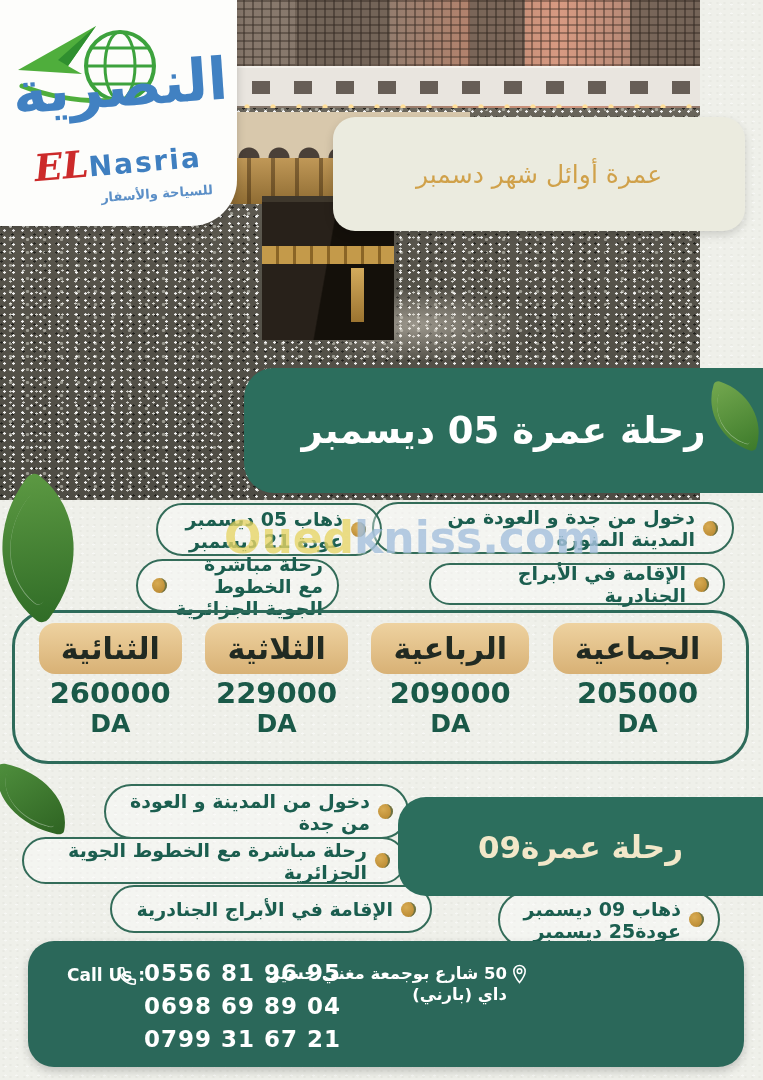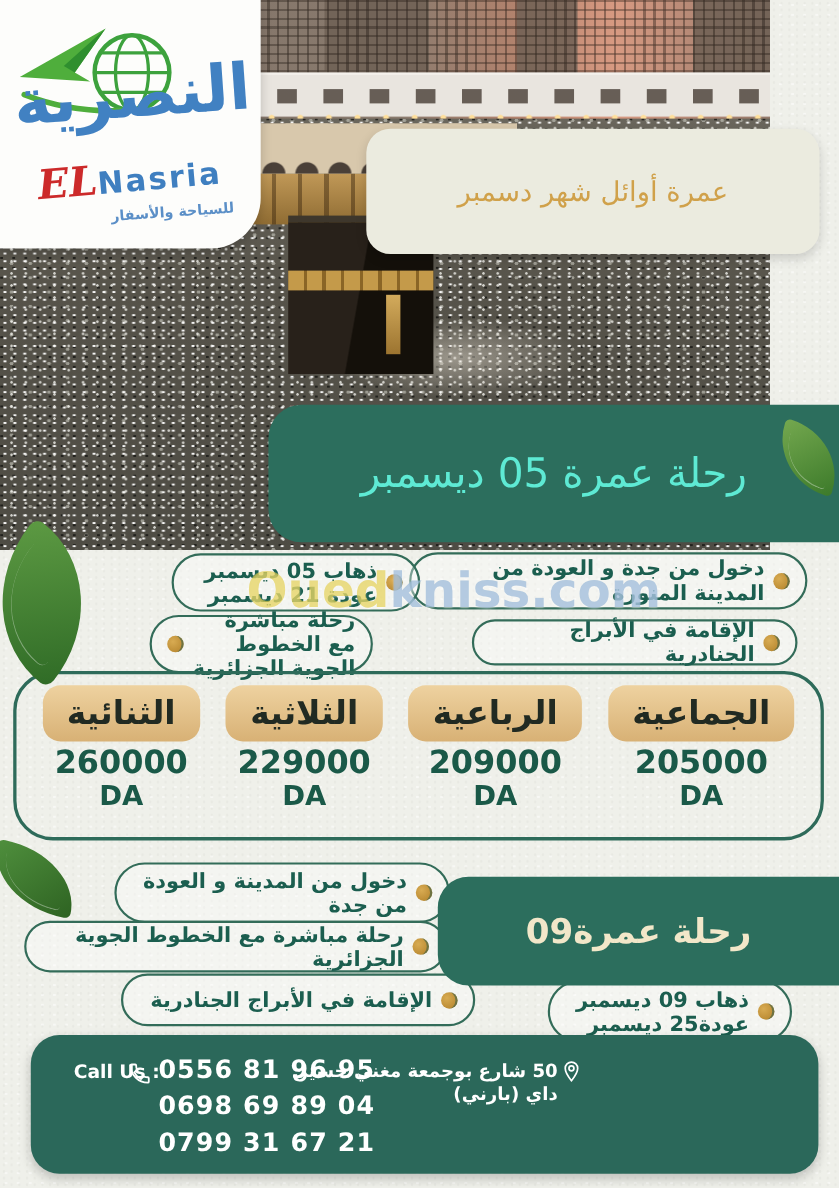--- a/index.html
+++ b/index.html
@@ -61,21 +61,21 @@
   .logo-sub{position:absolute;left:92px;top:186px;width:130px;font-size:13px;font-weight:bold;color:#5b8fc7;
     text-align:center;transform:rotate(-4deg);}
   .logo-art{position:absolute;left:8px;top:8px;}
   
   .header-pill{position:absolute;left:333px;top:117px;width:412px;height:114px;background:#ebebdf;z-index:3;
     border-radius:22px;box-shadow:0 4px 10px rgba(0,0,0,.15);display:flex;align-items:center;justify-content:center;}
   .header-pill .t{font-size:25px;font-weight:normal;color:#d0a14a;}
   
   .banner05{position:absolute;left:244px;top:368px;width:519px;height:125px;background:#2c6e5d;z-index:4;
     border-radius:30px 0 0 30px;display:flex;align-items:center;justify-content:center;}
-  .banner05 .t{font-size:37px;font-weight:normal;color:#5eead4;}
+  .banner05 .t{font-size:37px;font-weight:bold;color:#ffffff;}
   
   .leaf{position:absolute;border-radius:8% 92% 8% 92%;z-index:5;}
   .leaf::after{content:"";position:absolute;left:12%;top:12%;width:76%;height:76%;
     border-bottom:1px solid rgba(255,255,255,.35);border-radius:inherit;transform:rotate(2deg);}
   .leaf-banner{left:705px;top:388px;width:60px;height:56px;transform:rotate(18deg);
     background:linear-gradient(135deg,#74a84f,#3c7a2a);}
   .leaf-left-big{left:-14px;top:490px;width:104px;height:116px;transform:rotate(38deg);
     background:linear-gradient(135deg,#5d9a43,#2f6b26);}
   .leaf-left-2{left:-8px;top:770px;width:78px;height:58px;transform:rotate(12deg);
     background:linear-gradient(135deg,#4f8f3d,#2e6322);}

